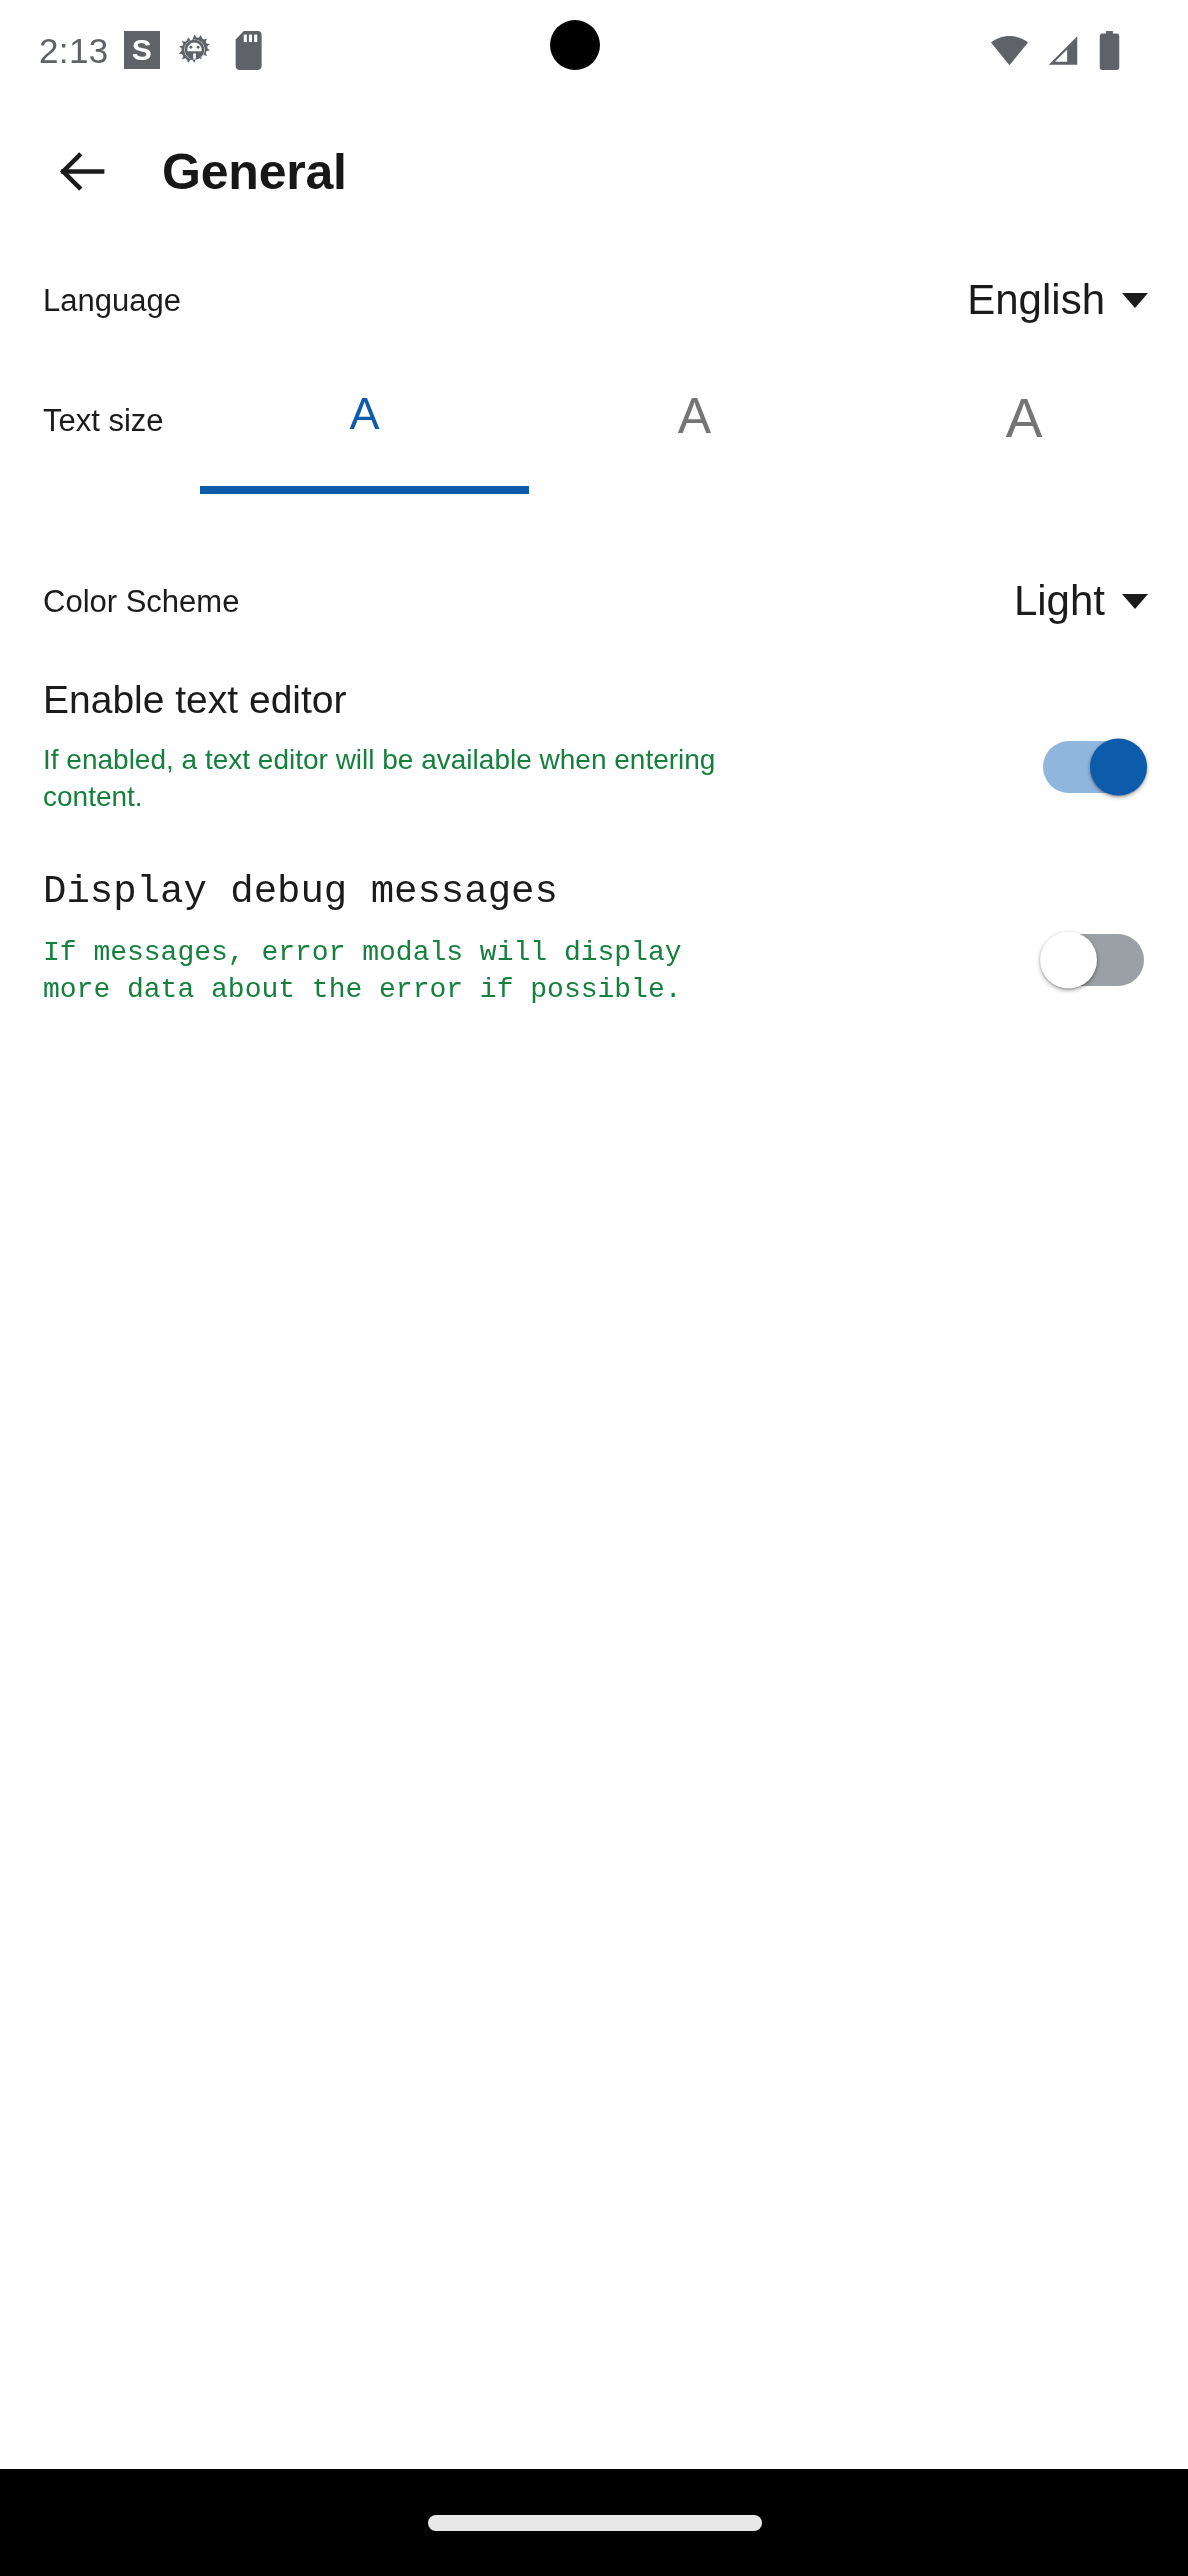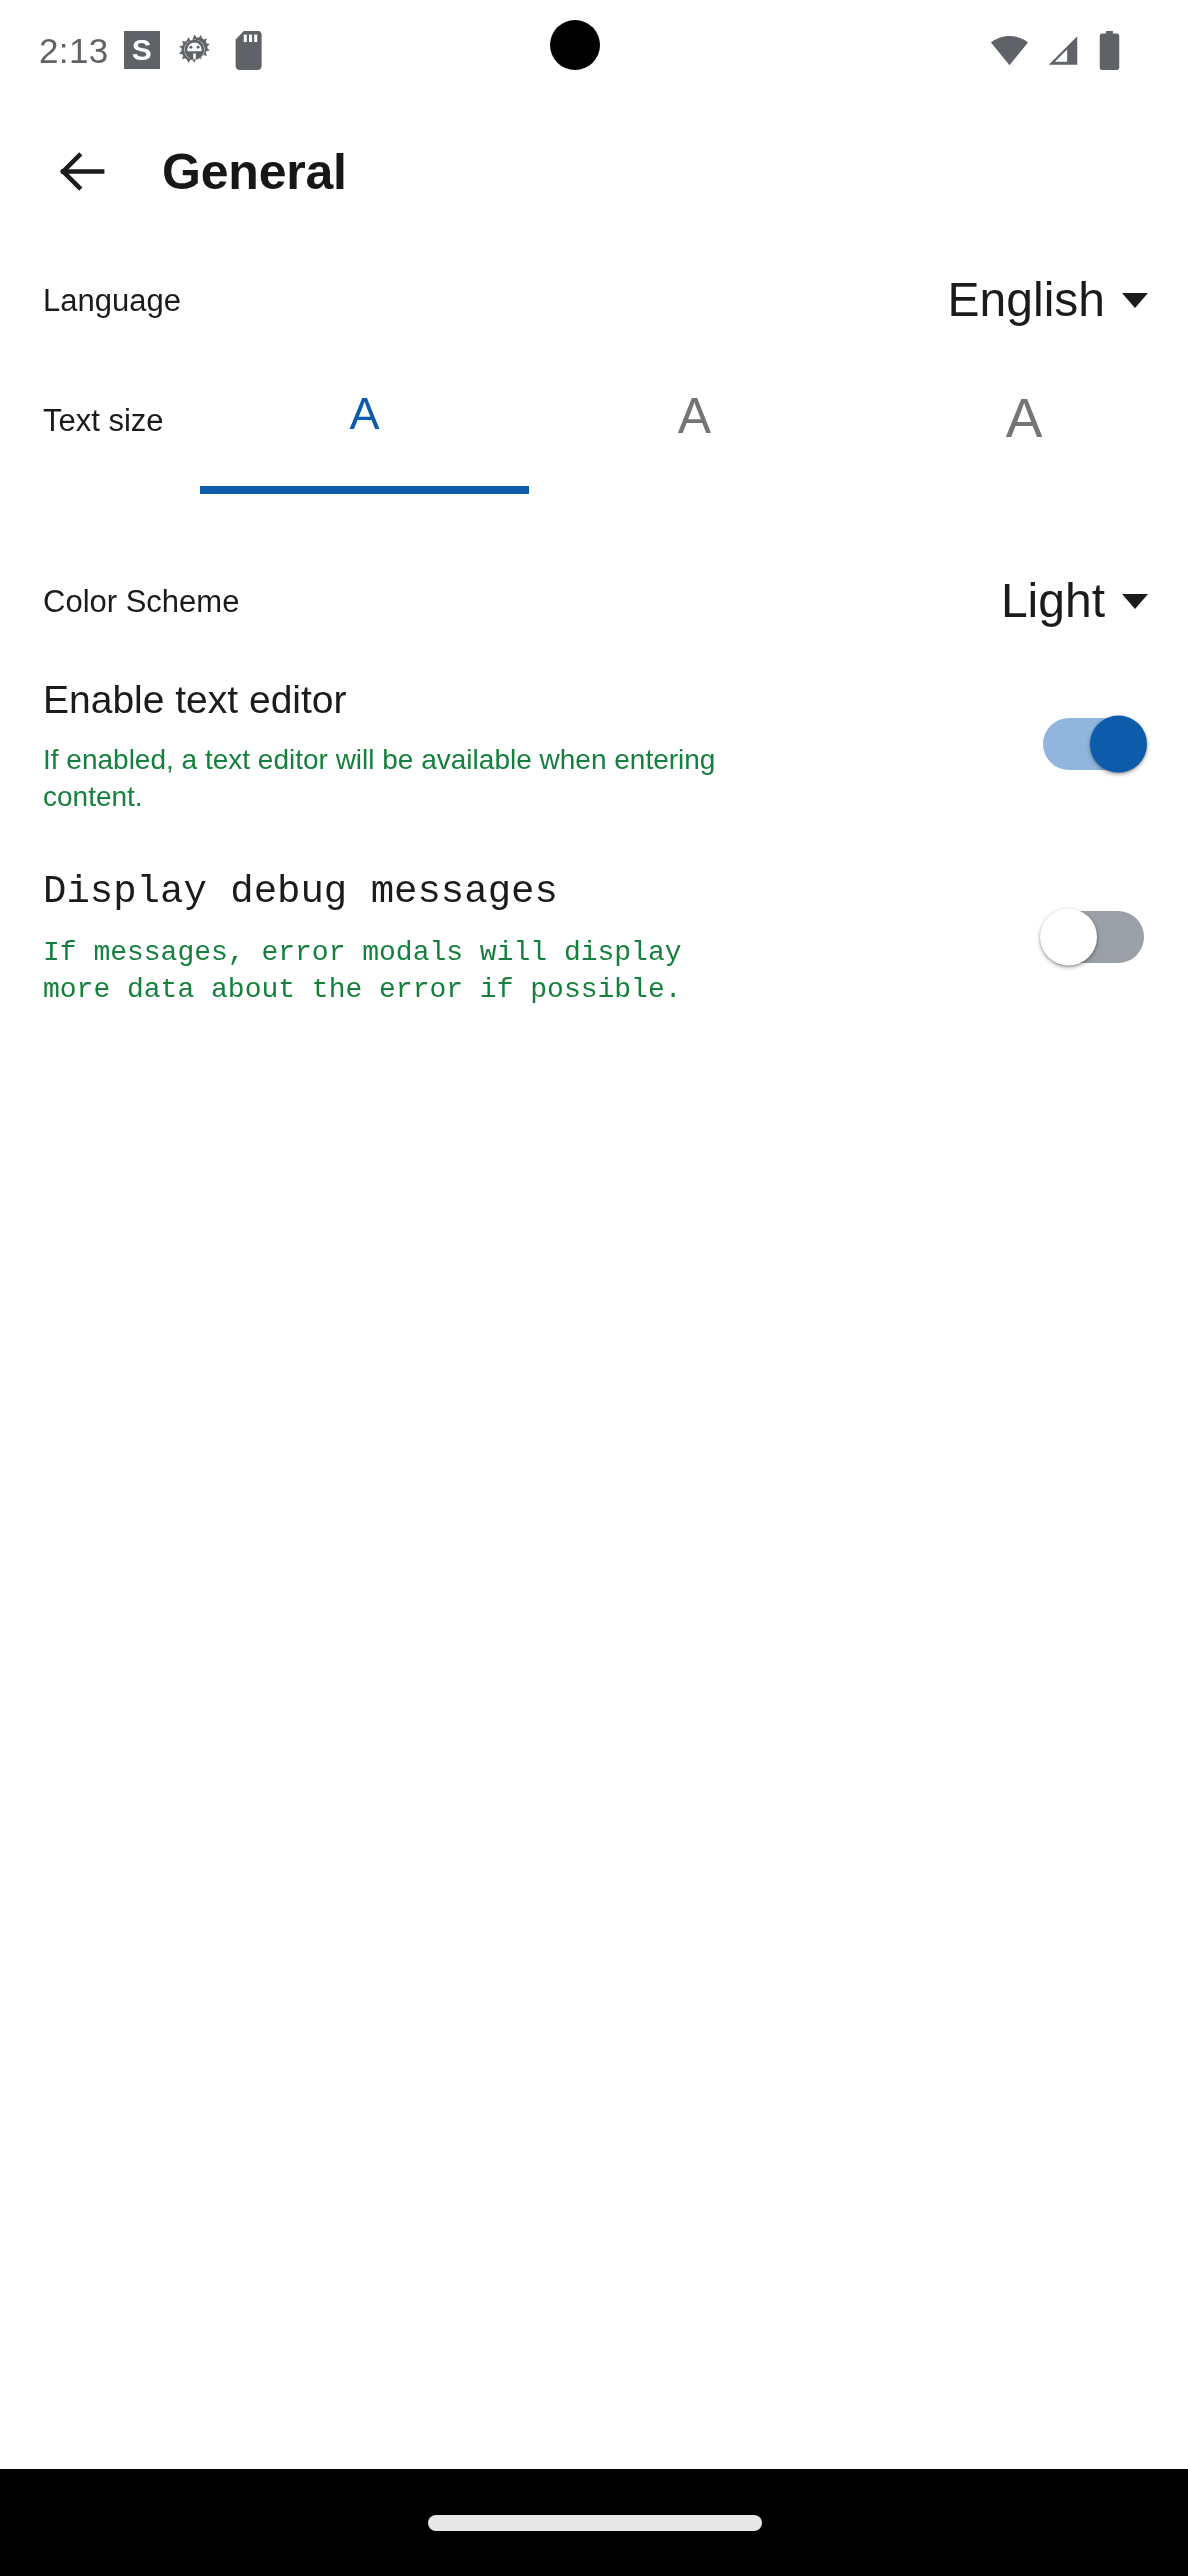--- a/index.html
+++ b/index.html
@@ -124,21 +124,21 @@
   .row-language { height: 114px; }
   .row-scheme   { height: 98px; margin-top: 29px; }
 
   .dropdown {
     display: flex;
     align-items: center;
     gap: 17px;
     cursor: pointer;
   }
   .dropdown-value {
-    font-size: 48px;
+    font-size: 42px;
     color: #1b1b1b;
     line-height: 1;
   }
   .caret {
     width: 0; height: 0;
     border-left: 13.4px solid transparent;
     border-right: 13.4px solid transparent;
     border-top: 15px solid #1b1b1b;
   }
 
@@ -182,21 +182,21 @@
     bottom: 29px;
     left: 0;
     width: 100%;
     height: 8px;
     background: #0d5cab;
   }
 
   
   .switch-row {
     display: flex;
-    align-items: flex-start;
+    align-items: center;
     justify-content: space-between;
     padding: 0 45px 0 43px;
     width: 100%;
   }
   .switch-row-editor { margin-top: 30px; }
   .switch-row-debug  { margin-top: 57px; font-family: Liberation Mono, monospace; }
 
   .switch-texts { width: 698px; }
   .switch-title {
     font-size: 39px;

